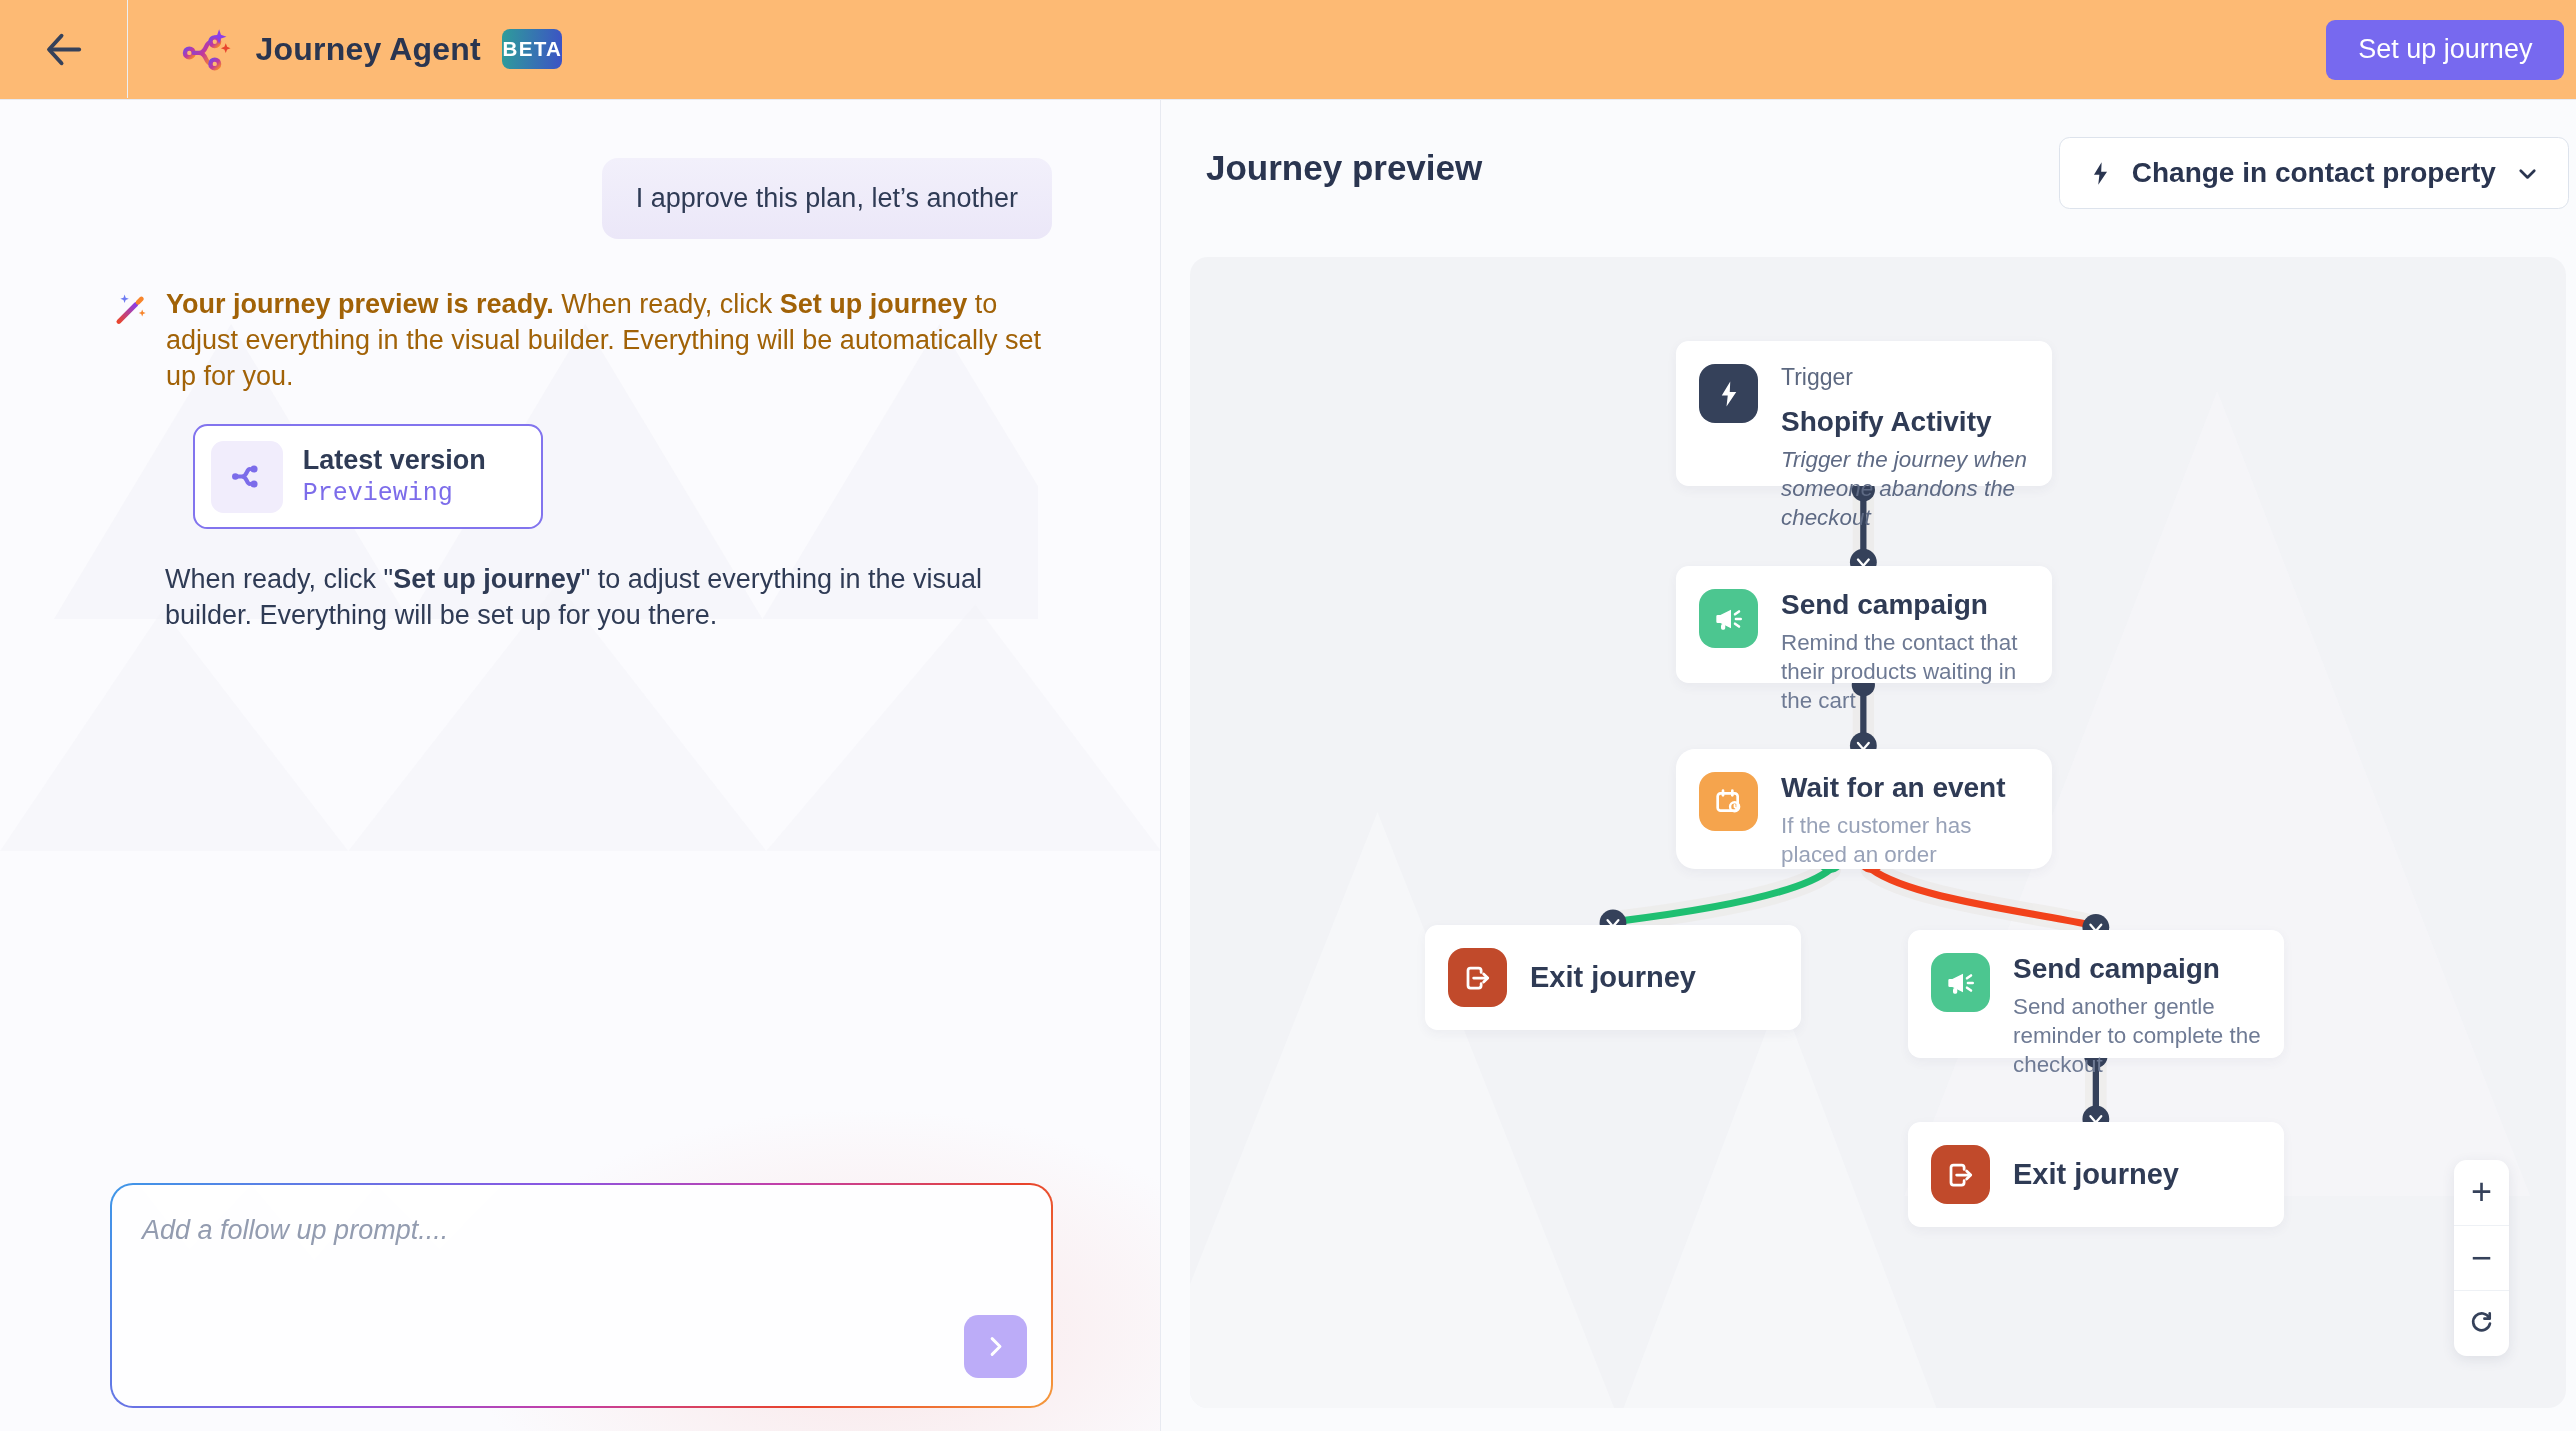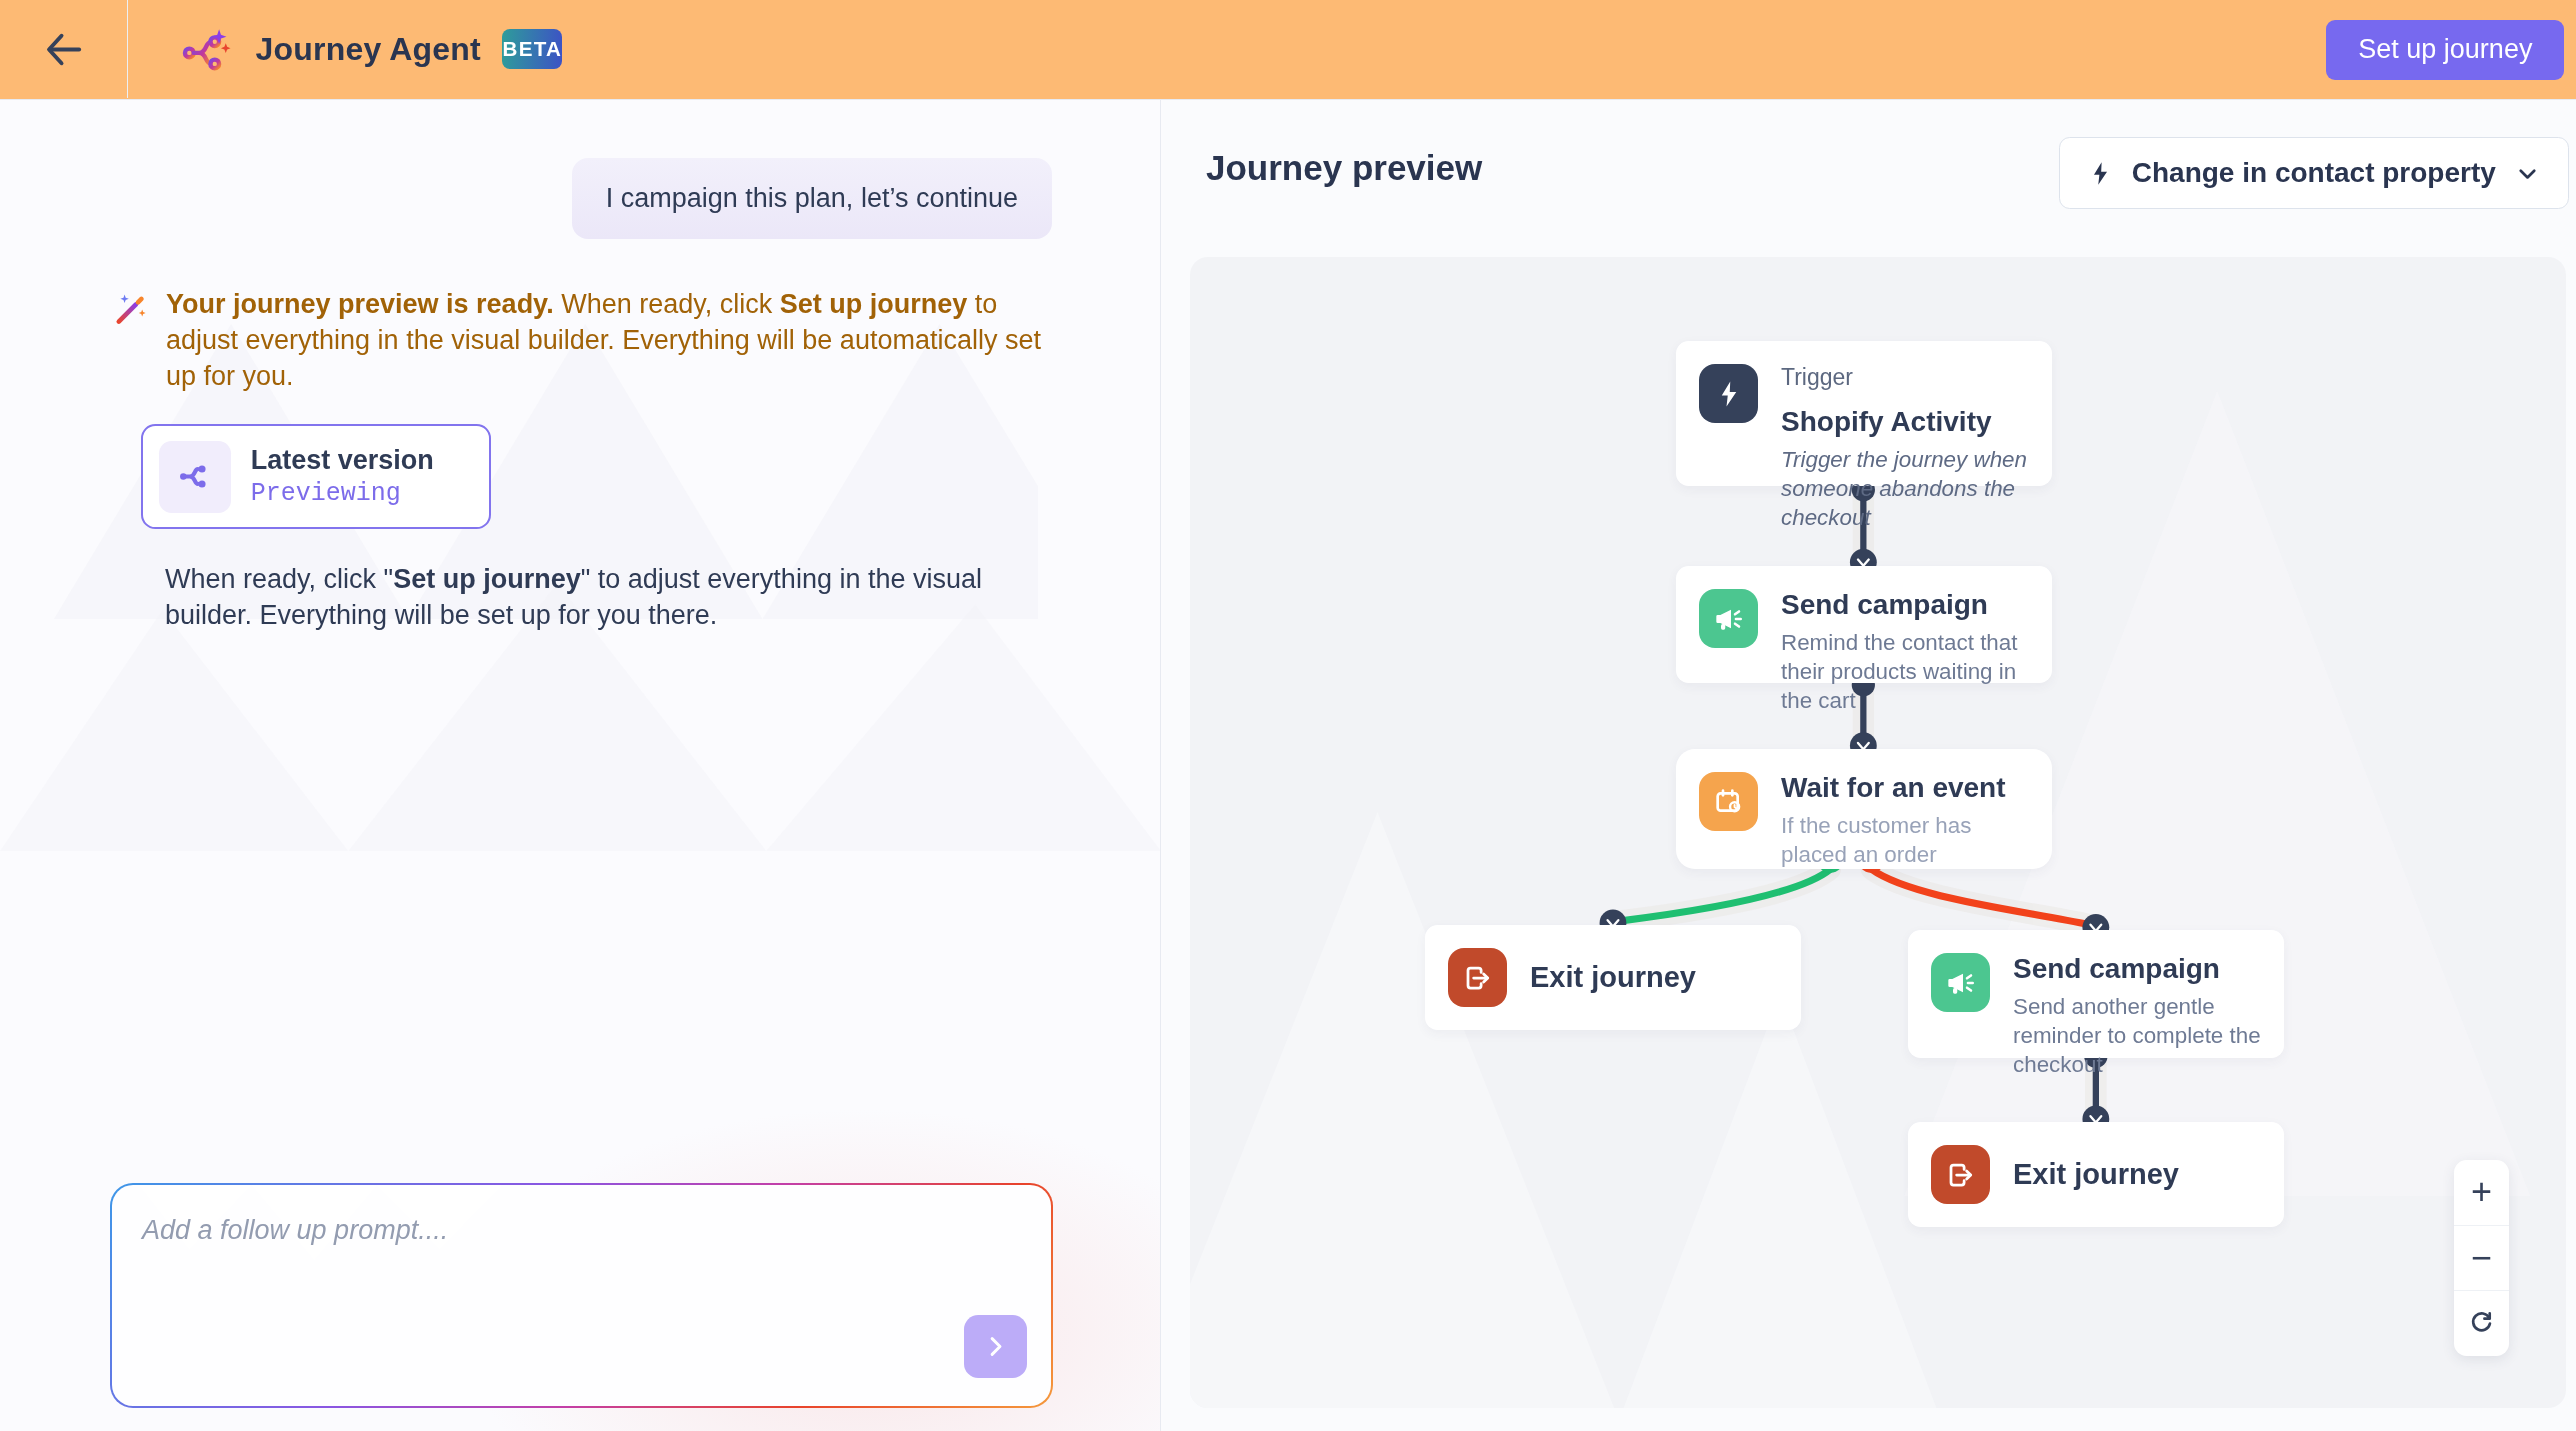--- a/index.html
+++ b/index.html
@@ -18,21 +18,21 @@
   .chat-panel .glow { position:absolute; right:-107px; bottom:-125px; width:805px; height:447px; background:radial-gradient(closest-side, rgba(246,205,205,.45), rgba(246,205,205,0)); }
   .deco-zig { position:absolute; background:#F2F3F8; opacity:.55; }
   .zig1 { left:54px; top:224px; width:984px; height:295px; clip-path:polygon(0 100%,18% 0,36% 100%,54% 0,72% 100%,90% 0,100% 55%,100% 100%); }
   .zig2 { left:0; top:483px; width:1161px; height:268px; clip-path:polygon(0 100%,14% 10%,30% 100%,48% 0,66% 100%,84% 8%,100% 100%); opacity:.4; }
   .chat-scroll { position:absolute; inset:0; padding:0 108px 0 110px; }
   .user-bubble { margin:58px 0 0 auto; width:max-content; max-width:805px; background:linear-gradient(180deg,#F2F0FB,#EBE7F8); border-radius:16px; padding:0 34px; height:81px; display:flex; align-items:center; font-size:27px; color:#2F3B55; }
   .assistant-row { display:flex; gap:15px; margin-top:47px; }
   .assistant-row .wand { flex:0 0 41px; padding-top:3.6px; }
   .assistant-text { font-size:27px; line-height:36px; color:#a16207; max-width:894px; }
   .assistant-text b { font-weight:700; }
-  .version-card { margin:30px 0 0 31px; width:350px; height:105px; background:#fff; border:2.2px solid #8274EE; border-radius:14.3px; display:flex; align-items:center; gap:19.7px; padding:0 16px; cursor:pointer; }
+  .version-card { margin:30px 0 0 83px; width:350px; height:105px; background:#fff; border:2.2px solid #8274EE; border-radius:14.3px; display:flex; align-items:center; gap:19.7px; padding:0 16px; cursor:pointer; }
   .version-icon-tile { width:72px; height:72px; border-radius:12.5px; background:#F1EDFC; display:flex; align-items:center; justify-content:center; }
   .version-title { font-size:27px; font-weight:700; color:#2F3B55; }
   .version-status { font-size:25px; color:#7C6CEA; margin-top:3.6px;font-family:Liberation Mono, monospace; }
   .followup-par { margin:32px 0 0 55px; font-size:27px; line-height:36px; color:#2F3B55; max-width:859px; }
 
   .prompt-box { position:absolute; left:110px; bottom:23px; width:943px; height:225px; border:2.7px solid transparent; border-radius:23px;
     background:linear-gradient(#FEFEFF,#FEFEFF) padding-box,
                linear-gradient(135deg,#3E97E8 0%,#8A56E2 38%,#C33FA8 58%,#E8432C 78%,#F59A3C 100%) border-box; }
   .prompt-zig { position:absolute; left:27px; top:0; width:626px; height:107px; background:#fff; opacity:.8; clip-path:polygon(0 0,8% 60%,18% 0,28% 70%,38% 0,48% 60%,58% 0,58% 0,0 0); }
   .prompt-input { position:absolute; inset:0; background:transparent; border:none; outline:none; resize:none; font-family:inherit; font-size:27px; color:#2F3B55; padding:30px 107px 30px 30px; border-radius:21.5px;font-style:italic; }
@@ -103,21 +103,21 @@
   </div>
   <button class="setup-btn">Set up journey</button>
 </div>
 
 <div class="chat-panel">
   <div class="deco-zig zig1"></div>
   <div class="deco-zig zig2"></div>
   <div class="glow"></div>
 
   <div class="chat-scroll">
-    <div class="user-bubble">I campaign this plan, let’s continue</div>
+    <div class="user-bubble">I approve this plan, let’s another</div>
 
     <div class="assistant-row">
       <svg class="wand" width="41" height="41" viewBox="0 0 24 24" fill="none">
         <defs>
             <linearGradient id="lg2" x1="0" y1="1" x2="1" y2="0">
               <stop offset="0" stop-color="#E8452F"></stop>
               <stop offset="1" stop-color="#8B3DE8"></stop>
             </linearGradient>
           </defs>
         <path d="M4.5 20.5 L15.5 9.5" stroke="url(#lg2)" stroke-width="3" stroke-linecap="round"></path>

